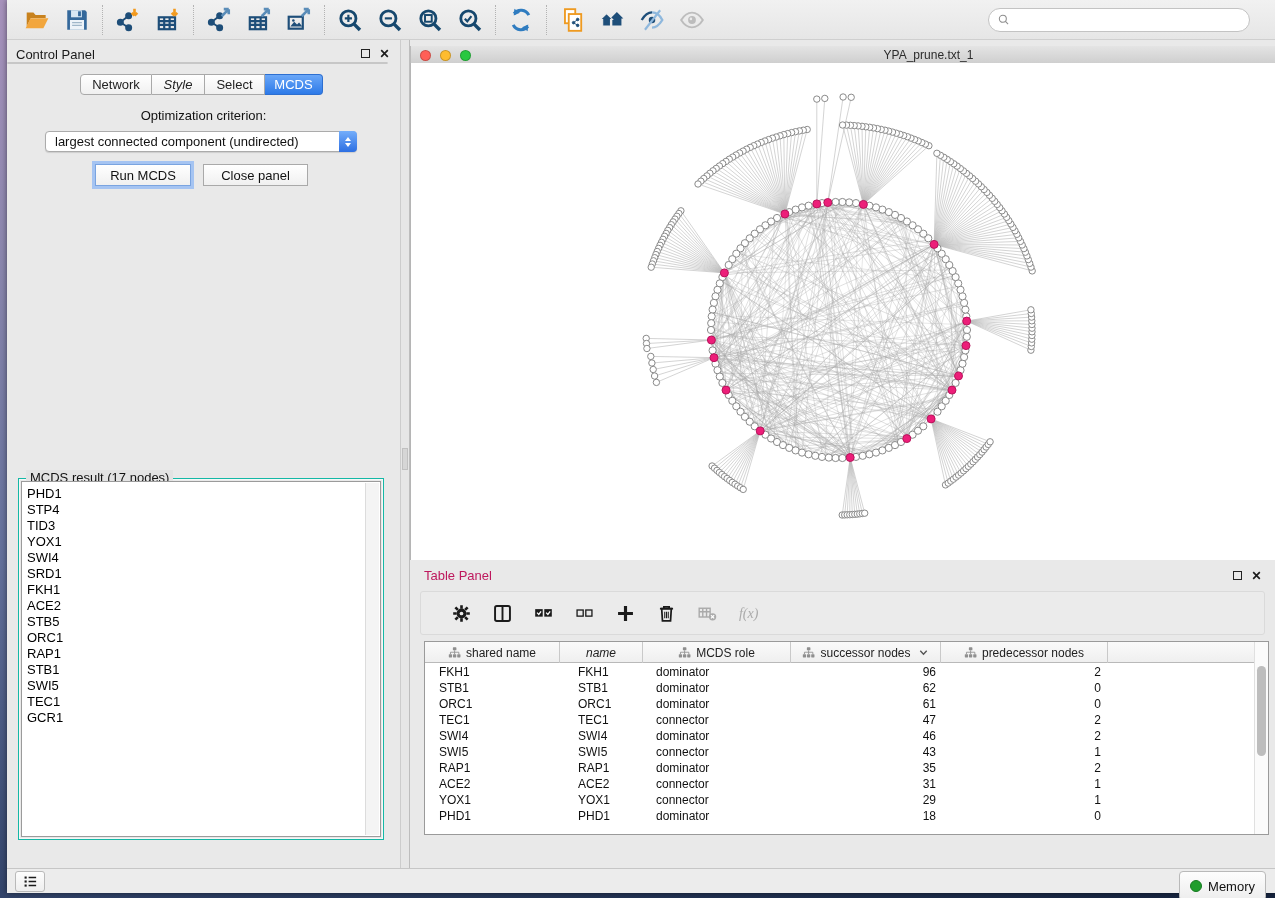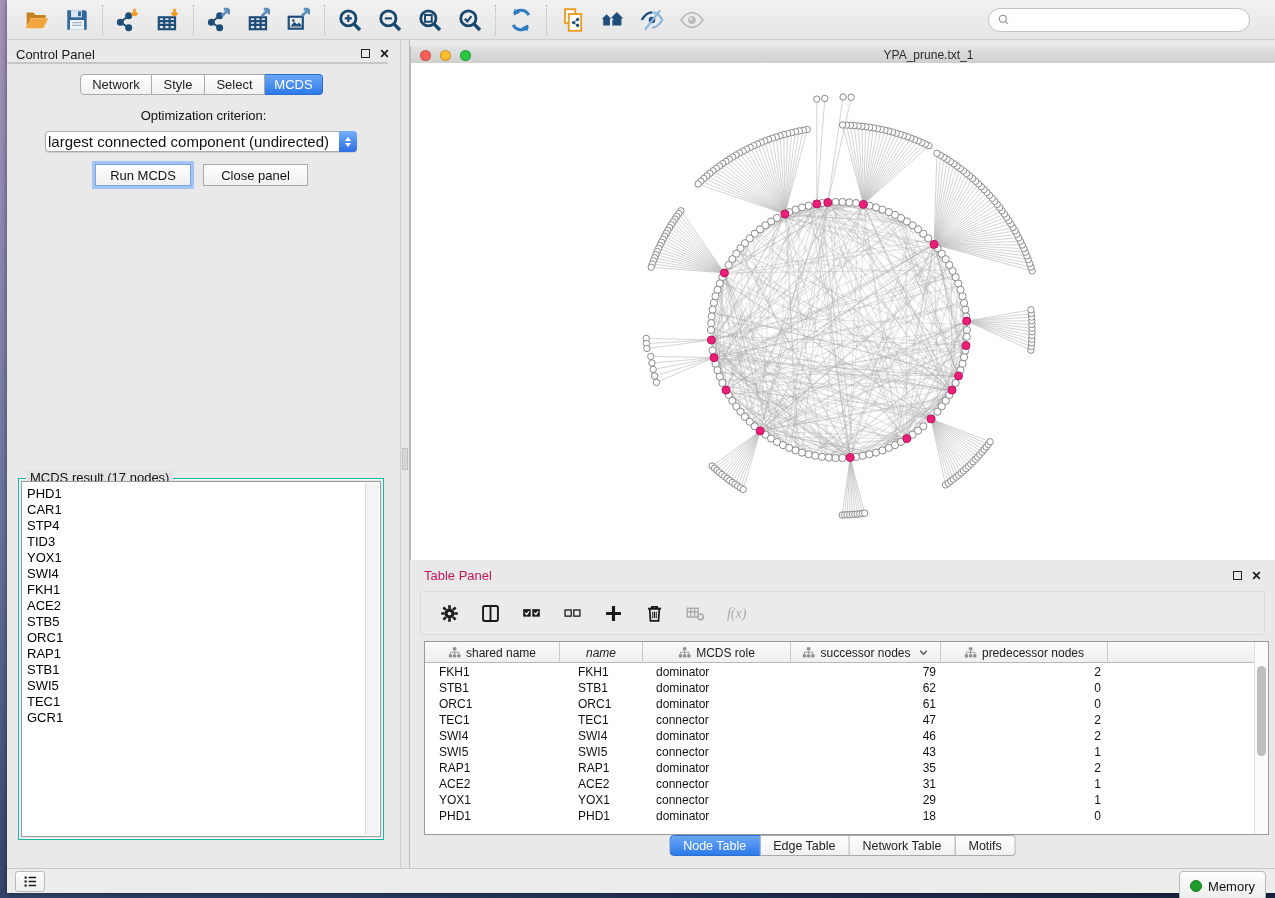--- a/index.html
+++ b/index.html
@@ -27,21 +27,21 @@
   .close-ico svg{width:11px;height:11px;display:block}
   .seg{display:flex;position:absolute;z-index:3}
   .seg .tab{height:21px;display:flex;align-items:center;justify-content:center;font-size:13px;color:#222;background:linear-gradient(#ffffff,#f0f0f0);border:1px solid #a9a9a9;border-left:none;cursor:default}
   .seg .tab:first-child{border-left:1px solid #a9a9a9;border-radius:4px 0 0 4px}
   .seg .tab:last-child{border-radius:0 4px 4px 0}
   .seg .tab.active{background:linear-gradient(#6aa7f8,#2d7ae8);color:#fff;border-color:#2d6fd0}
   .ctrl-tabs{left:73px;top:34px}
   .cp-content{left:6px;top:45px;width:381px;bottom:23px;background:#e3e3e3;border:1px solid #c7c7c7;border-radius:6px}
   .opt-label{position:absolute;top:68px;left:0;width:100%;text-align:center;font-size:13px;color:#111}
   .combo{position:absolute;left:38px;top:91px;width:312px;height:21px;background:#fff;border:1px solid #ababab;border-radius:4px;display:flex;align-items:center;cursor:default;box-shadow:0 1px 1px rgba(0,0,0,.12)}
-  .combo .val{flex:1;font-size:15px;padding-left:2px;color:#111;white-space:nowrap;overflow:hidden}
+  .combo .val{flex:1;font-size:13px;padding-left:9px;color:#111;white-space:nowrap;overflow:hidden}
   .combo .step{width:18px;height:21px;margin-right:-1px;border-radius:0 4px 4px 0;background:linear-gradient(#74aefb,#2d6fe2);display:flex;flex-direction:column;align-items:center;justify-content:center;gap:2px}
   .combo .step i{width:0;height:0;border-left:3.5px solid transparent;border-right:3.5px solid transparent}
   .combo .step .up{border-bottom:4.5px solid #fff}
   .combo .step .dn{border-top:4.5px solid #fff}
   .pushbtn{position:absolute;top:124px;height:22px;background:linear-gradient(#ffffff,#f0f0f0);border:1px solid #a9a9a9;border-radius:0;font-size:13px;color:#111;display:flex;align-items:center;justify-content:center;cursor:default}
   .run{left:88px;width:96px;border-color:#7aa4e0;box-shadow:0 0 0 3px rgba(110,165,250,.55)}
   .closep{left:196px;width:105px}
   .groupbox{position:absolute;left:11px;top:438px;width:366px;height:362px;border:1px solid #14b8a6;box-shadow:inset 0 0 0 1px rgba(255,255,255,.65)}
   .grouplabel{position:absolute;top:-9px;left:7px;background:#e3e3e3;padding:0 4px;font-size:13px;color:#111}
   .mcds-list{position:absolute;left:2px;top:2px;right:2px;bottom:2px;background:#fff;border:1px solid #9b9b9b;overflow:hidden}
@@ -58,21 +58,21 @@
   .nettitle{position:absolute;left:0;top:6px;width:1036px;height:18px;background:linear-gradient(#e4e4e4,#cfcfcf);border-bottom:1px solid #aeaeae;border-left:1px solid #bbb}
   .nettitle .t{width:100%;text-align:center;font-size:12px;color:#2c2c2c;line-height:18px}
   .lights{position:absolute;left:9px;top:4px;display:flex;gap:9px}
   .light{width:11px;height:11px;border-radius:50%}
   .netcanvas{position:absolute;left:0;top:23px;width:865px;height:497px;background:#fff;border-left:1px solid #b5b5b5}
   .hsplit{position:absolute;left:0;top:520px;width:865px;height:3px;background:#e9e9e9}
 
   
   .tp-title{position:absolute;left:14px;top:528px;font-size:13px;color:#be185d}
   .tp-ctrls{position:absolute;right:13px;top:530px;display:flex;gap:9px;align-items:center}
-  .tp-toolbar{position:absolute;left:10px;top:551px;width:845px;height:44px;background:#ebebeb;border:1px solid #dadada;border-radius:3px;display:flex;align-items:center;padding-left:16px;gap:17px}
+  .tp-toolbar{position:absolute;left:10px;top:551px;width:845px;height:44px;background:#ebebeb;border:1px solid #dadada;border-radius:3px;display:flex;align-items:center;padding-left:28px;gap:17px}
   .tp-toolbar .tb-icon{width:24px;height:24px}
   .tp-toolbar .tb-icon svg{width:21px;height:21px}
   .ntable{position:absolute;left:14px;top:601px;width:845px;height:194px;background:#fff;border:1px solid #9a9a9a}
   .thead{position:absolute;left:0;top:0;right:14px;height:21px;background:linear-gradient(#fafafa,#efefef);border-bottom:1px solid #b9b9b9;display:flex}
   .th{height:21px;display:flex;align-items:center;justify-content:center;border-right:1px solid #c9c9c9;font-size:12px;color:#222;gap:5px;position:relative}
   .th.filler{border-right:none;flex:1}
   .th svg.org{width:13px;height:13px}
   .th svg.chev{width:11px;height:11px;margin-left:2px}
   .tbody{position:absolute;left:0;top:22px;right:14px;bottom:0}
   .tr{display:flex;height:16px;align-items:center;font-size:12px;color:#111}
@@ -266,45 +266,45 @@
     <div class="panel-ctrls">
       <span class="float-ico"></span>
       <span class="close-ico">
           <svg viewBox="0 0 20 20">
             <path d="M4 4l12 12M16 4L4 16" stroke="#1b1b1b" stroke-width="3"></path>
           </svg>
         </span>
     </div>
     <div class="seg ctrl-tabs" id="ctrl-tabs">
         <div class="tab" style="width: 72px;">Network</div>
-        <div class="tab" style="width: 53px;">Style</div>
+        <div class="tab" style="width: 53px; font-style: italic;">Style</div>
         <div class="tab" style="width: 60px;">Select</div>
         <div class="tab active" style="width: 58px;">MCDS</div>
       </div>
     <div class="cp-content">
       <div class="opt-label">Optimization criterion:</div>
       <div class="combo">
         <span class="val">largest connected component (undirected)</span>
         <span class="step">
             <i class="up"></i>
             <i class="dn"></i>
           </span>
       </div>
       <div class="pushbtn run">Run MCDS</div>
       <div class="pushbtn closep">Close panel</div>
       <div class="groupbox">
         <span class="grouplabel">MCDS result (17 nodes)</span>
         <div class="mcds-list">
           <div class="mcds-items" id="mcds-items">
               <div class="mcds-item">PHD1</div>
-              <div class="mcds-item">CAR1</div>
               <div class="mcds-item">STP4</div>
               <div class="mcds-item">TID3</div>
               <div class="mcds-item">YOX1</div>
               <div class="mcds-item">SWI4</div>
+              <div class="mcds-item">SRD1</div>
               <div class="mcds-item">FKH1</div>
               <div class="mcds-item">ACE2</div>
               <div class="mcds-item">STB5</div>
               <div class="mcds-item">ORC1</div>
               <div class="mcds-item">RAP1</div>
               <div class="mcds-item">STB1</div>
               <div class="mcds-item">SWI5</div>
               <div class="mcds-item">TEC1</div>
               <div class="mcds-item">GCR1</div>
             </div>
@@ -1339,21 +1339,21 @@
             </svg>
             <span>predecessor nodes</span>
           </div>
           <div class="th filler"></div>
         </div>
       <div class="tbody" id="tbody">
           <div class="tr">
             <div class="td c1">FKH1</div>
             <div class="td c2">FKH1</div>
             <div class="td c3">dominator</div>
-            <div class="td c4">79</div>
+            <div class="td c4">96</div>
             <div class="td c5">2</div>
           </div>
           <div class="tr">
             <div class="td c1">STB1</div>
             <div class="td c2">STB1</div>
             <div class="td c3">dominator</div>
             <div class="td c4">62</div>
             <div class="td c5">0</div>
           </div>
           <div class="tr">
@@ -1410,26 +1410,20 @@
             <div class="td c2">PHD1</div>
             <div class="td c3">dominator</div>
             <div class="td c4">18</div>
             <div class="td c5">0</div>
           </div>
         </div>
       <div class="tscroll">
           <div class="thumb"></div>
         </div>
     </div>
-    <div class="seg tbl-tabs abs" id="tbl-tabs">
-        <div class="tab active">Node Table</div>
-        <div class="tab">Edge Table</div>
-        <div class="tab">Network Table</div>
-        <div class="tab">Motifs</div>
-      </div>
   </div>
 
   <div class="statusbar abs">
     <div class="listbtn">
       <svg viewBox="0 0 24 24">
           <path d="M9 5.5h12M9 12h12M9 18.5h12" stroke="#1b1b1b" stroke-width="2.4"></path>
           <g fill="#1b1b1b">
             <rect x="2.5" y="4" width="3.4" height="3.4"></rect>
             <rect x="2.5" y="10.3" width="3.4" height="3.4"></rect>
             <rect x="2.5" y="16.8" width="3.4" height="3.4"></rect>

